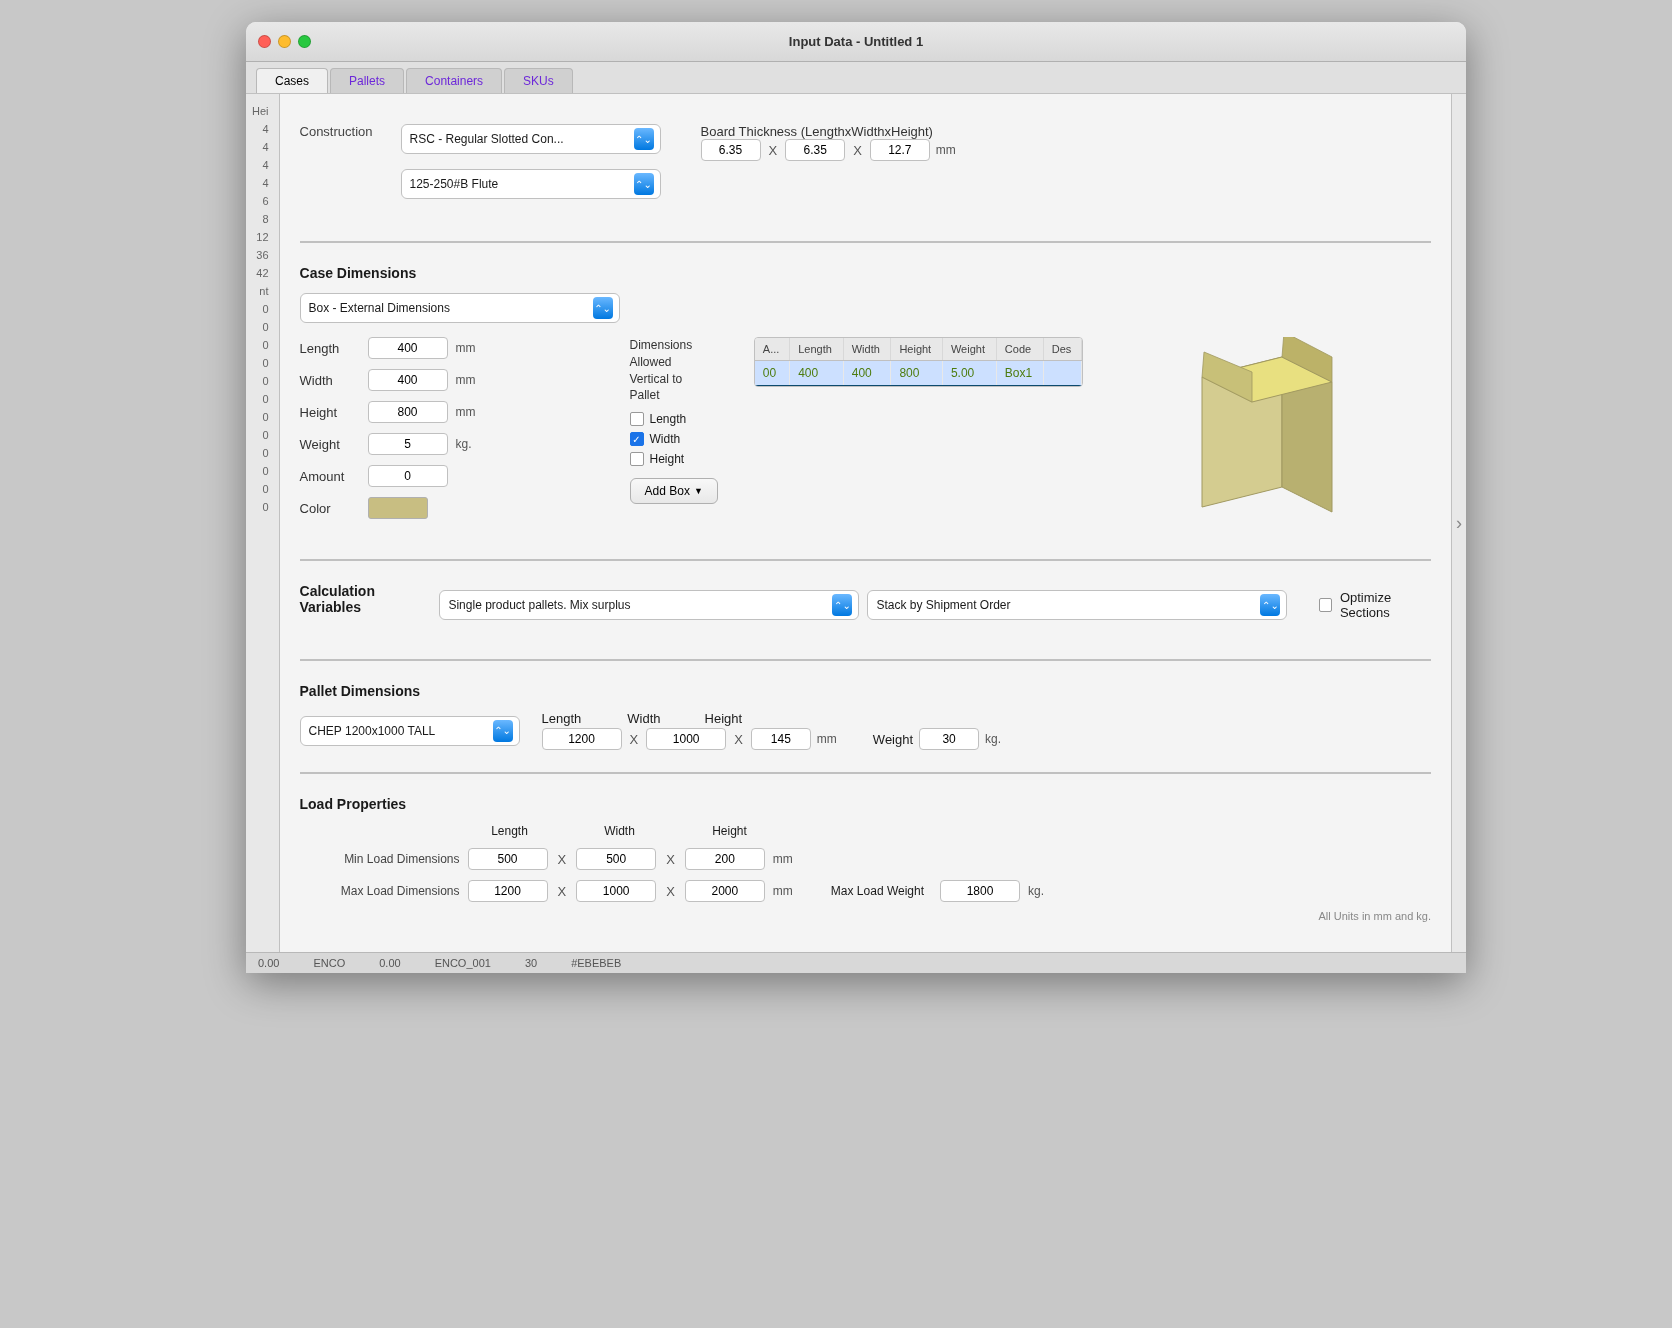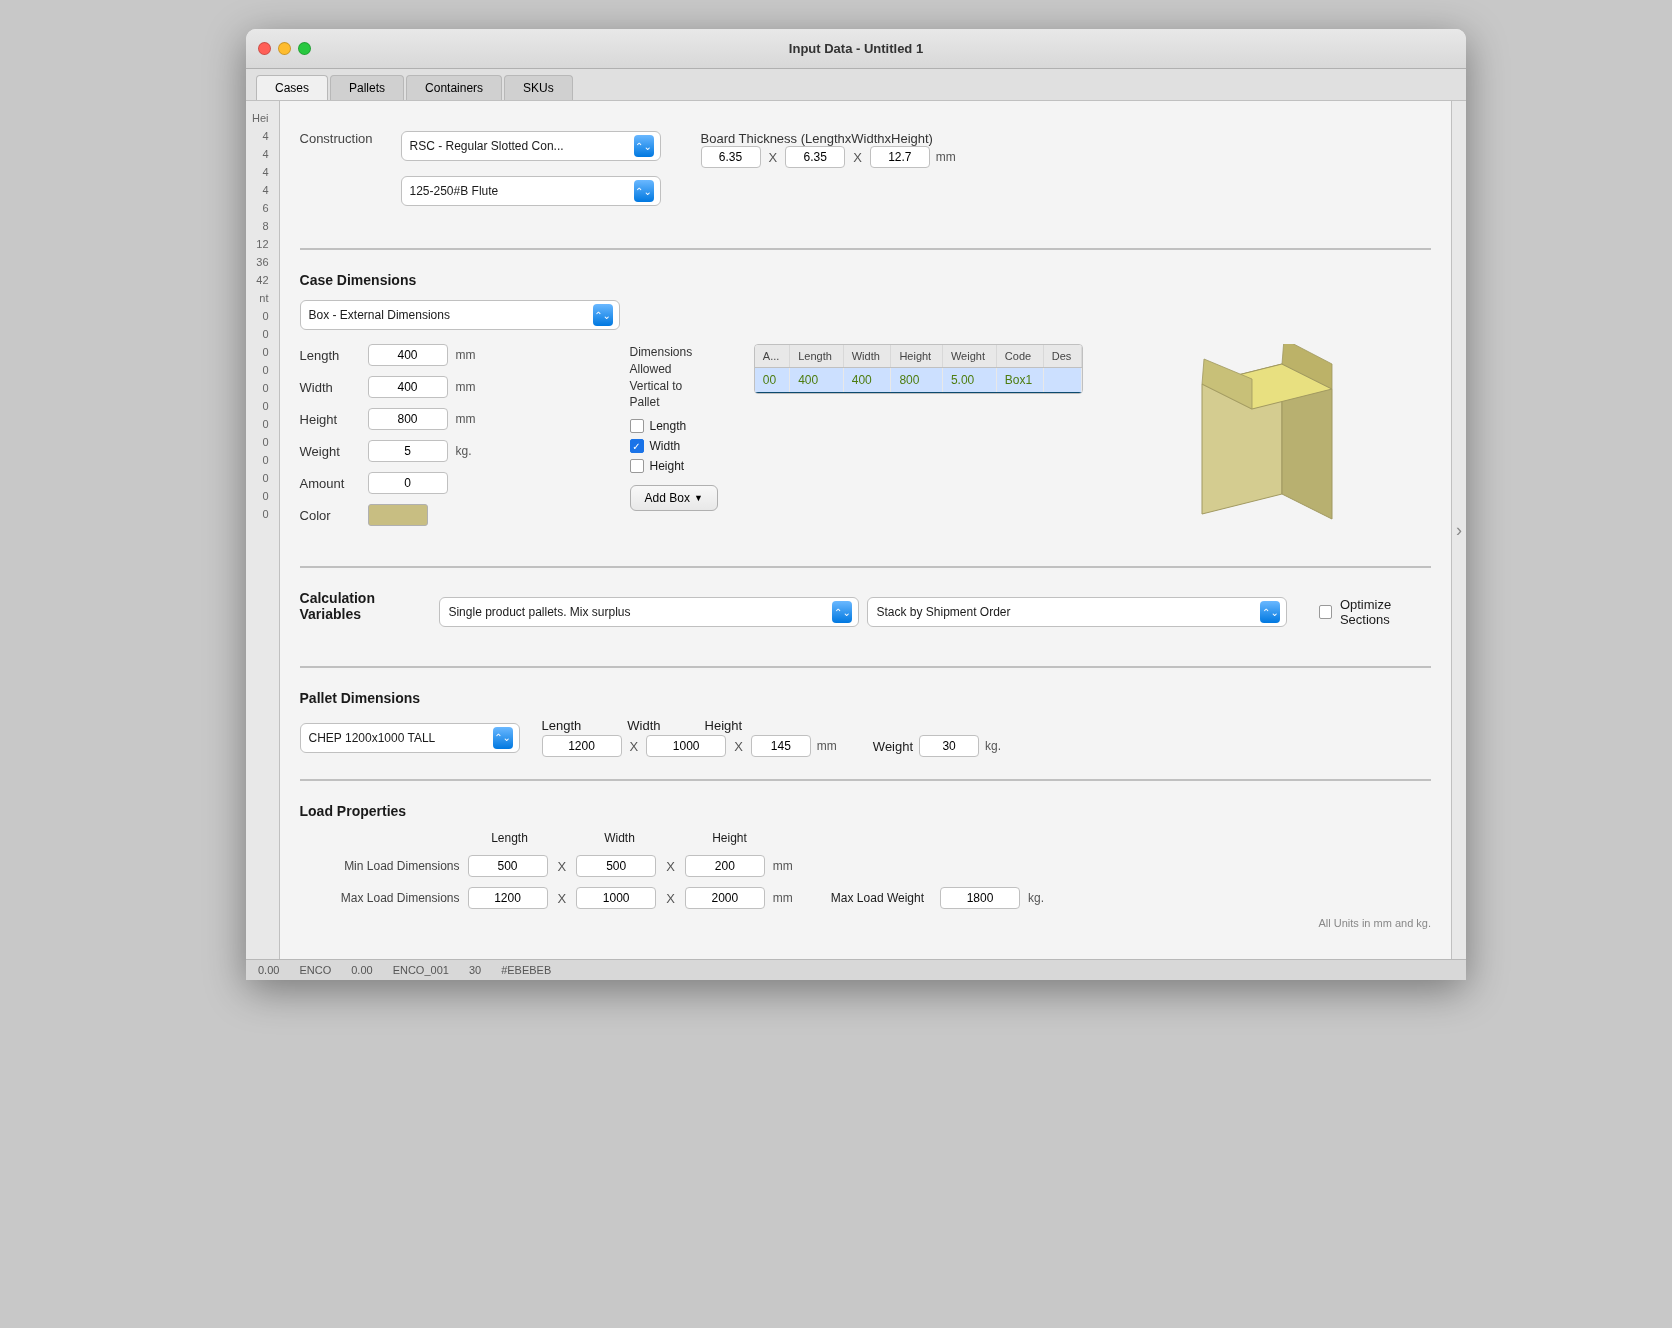--- a/index.html
+++ b/index.html
@@ -11,21 +11,21 @@
       width: 1672px;
       min-height: 1328px;
       overflow: hidden;
     }
 
     
     .window {
       background: #f0f0f0;
       border-radius: 10px;
       box-shadow: 0 10px 40px rgba(0,0,0,0.4);
-      margin: 19px auto;
+      margin: 12px auto;
       width: 1220px;
       position: relative;
       left: 20px;
       top: 10px;
     }
 
     .titlebar {
       background: linear-gradient(to bottom, #e8e8e8, #d8d8d8);
       border-radius: 10px 10px 0 0;
       height: 40px;
@@ -69,21 +69,21 @@
       border-bottom: 1px solid #c0c0c0;
     }
     .tab-item {
       padding: 5px 18px;
       font-size: 12px;
       background: #d0d0d0;
       border-radius: 4px 4px 0 0;
       border: 1px solid #b8b8b8;
       border-bottom: none;
       cursor: pointer;
-      color: #000000;
+      color: #6d28d9;
     }
     .tab-item.active {
       background: #f0f0f0;
       color: #000;
       font-weight: 500;
     }
 
     
     .main-content {
       display: flex;
@@ -321,21 +321,21 @@
       text-align: right;
       color: #444;
     }
 
     
     .status-bar {
       background: #d8d8d8;
       border-top: 1px solid #b8b8b8;
       padding: 4px 12px;
       display: flex;
-      gap: 20px;
+      gap: 34px;
       font-size: 11px;
       color: #555;
     }
 
     .color-swatch {
       width: 60px;
       height: 22px;
       border-radius: 3px;
       border: 1px solid #b0b0b0;
     }

